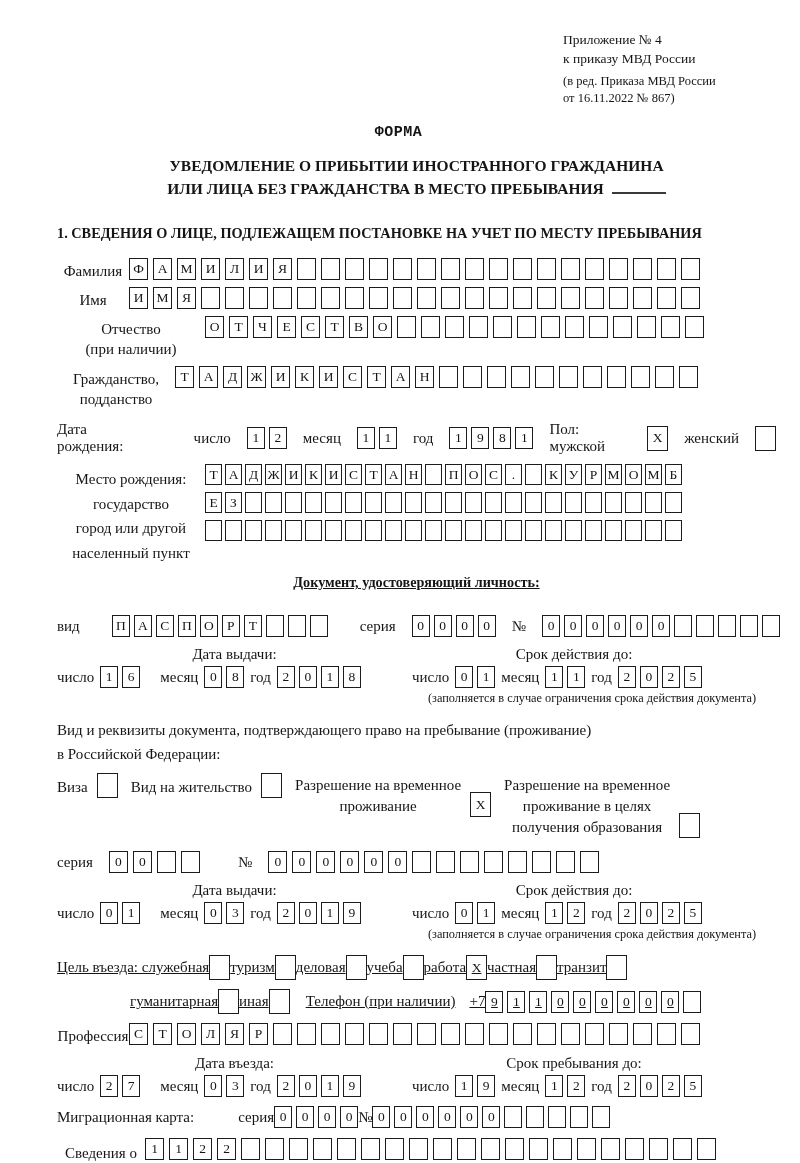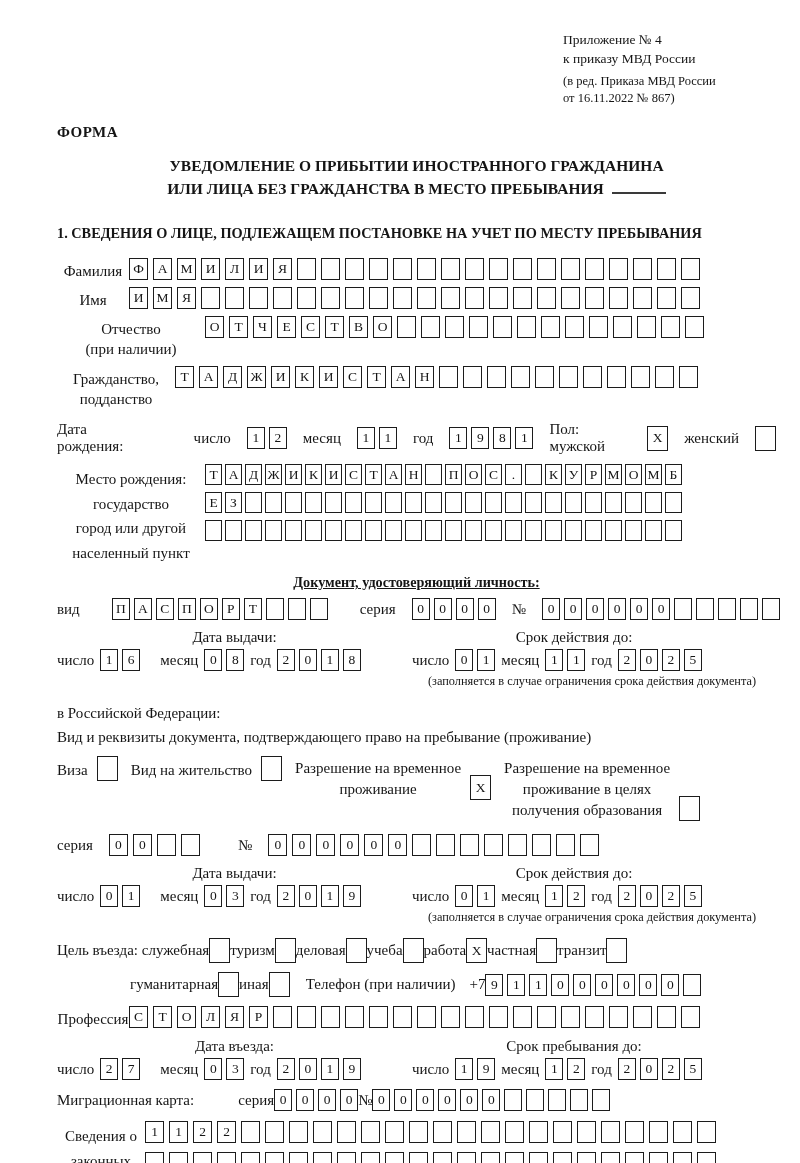--- a/index.html
+++ b/index.html
@@ -8,21 +8,21 @@
     width: 800px; min-height: 1163px;
     color: #151515;
     font-family: "Liberation Serif", "DejaVu Serif", serif;
     font-size: 15px;
   }
   .page { width:800px; padding: 30px 24px 24px 57px; }
 
   
   .annex { margin-left: 506px; font-size: 13.5px; line-height: 19px; }
   .annex-note { margin-top: 5px; font-size: 12.5px; line-height: 17px; }
-  .forma { font-weight: bold; text-align: left; padding-right: 36px; margin-top: 17px; font-size: 15px; letter-spacing: .5px; }
+  .forma { font-weight: bold; text-align: center; padding-right: 36px; margin-top: 17px; font-size: 15px; letter-spacing: .5px; font-family: Liberation Mono, monospace; }
 
   .title { text-align: center; font-weight: bold; font-size: 15.5px; line-height: 23px; margin-top: 13px; }
   .title .blank { display:inline-block; width: 54px; border-bottom: 2px solid #3a3a3a; height: 13px; margin-left: 8px; }
   .sec1 { font-weight: bold; font-size: 14.3px; margin-top: 25px; }
 
   
   .cells { display: flex; gap: 5px; flex: none; }
   .cell  { flex:none; width: 19px; height: 22px; border: 1.6px solid #1c1c1c;
            display:flex; align-items:center; justify-content:center;
            font-size: 13.5px; background:#fff; }
@@ -49,21 +49,21 @@
   .daterow .dr { display:flex; align-items:center; gap: 6px; }
   .note-r { font-size: 12.3px; text-align: right; padding-right: 20px; margin-top: 3px; }
 
   .para { margin-top: 12px; line-height: 24px; }
 
   .optrow { display:flex; align-items:flex-start; margin-top: 7px; gap: 13px; }
   .opt { display:flex; align-items:flex-end; gap: 9px; }
   .opt-label { white-space: pre-line; text-align:center; line-height: 21px; padding-top: 2px; }
   .opt-label.single { padding-top: 4px; }
 
-  .goalrow { display:flex; align-items:center; margin-top: 13px; }
+  .goalrow { display:flex; align-items:center; margin-top: 13px; text-decoration: underline; }
   .goalrow .glabel { flex:none; }
   .indent73 { margin-left: 73px; }
 
   .mcard { display:flex; align-items:center; gap: 0; margin-top: 9px; }
   .gap-top { margin-top: 10px; }
 </style>
 </head>
 <body>
 
 <div class="page">
@@ -320,21 +320,21 @@
           <div class="cell"></div>
           <div class="cell"></div>
           <div class="cell"></div>
           <div class="cell"></div>
         </div>
     </div>
   </div>
 
   <div class="dochead">Документ, удостоверяющий личность:</div>
 
-  <div class="inlinerow" style="margin-top:7px">
+  <div class="inlinerow" style="margin-top:24px">
     <span>вид</span>
     <span style="width:18px"></span>
     <div class="cells md">
         <div class="cell">П</div>
         <div class="cell">А</div>
         <div class="cell">С</div>
         <div class="cell">П</div>
         <div class="cell">О</div>
         <div class="cell">Р</div>
         <div class="cell">Т</div>
@@ -407,22 +407,22 @@
           <div class="cell">2</div>
           <div class="cell">0</div>
           <div class="cell">2</div>
           <div class="cell">5</div>
         </div>
     </div>
   </div>
   <div class="note-r">(заполняется в случае ограничения срока действия документа)</div>
 
   <div class="para">
+    <div>Вид и реквизиты документа, подтверждающего право на пребывание (проживание)</div>
     <div>в Российской Федерации:</div>
-    <div>Вид и реквизиты документа, подтверждающего право на пребывание (проживание)</div>
   </div>
 
   <div class="optrow">
     <div class="opt">
       <span class="opt-label single">Виза</span>
       <div class="cells cbox">
           <div class="cell"></div>
         </div>
     </div>
     <div class="opt">

